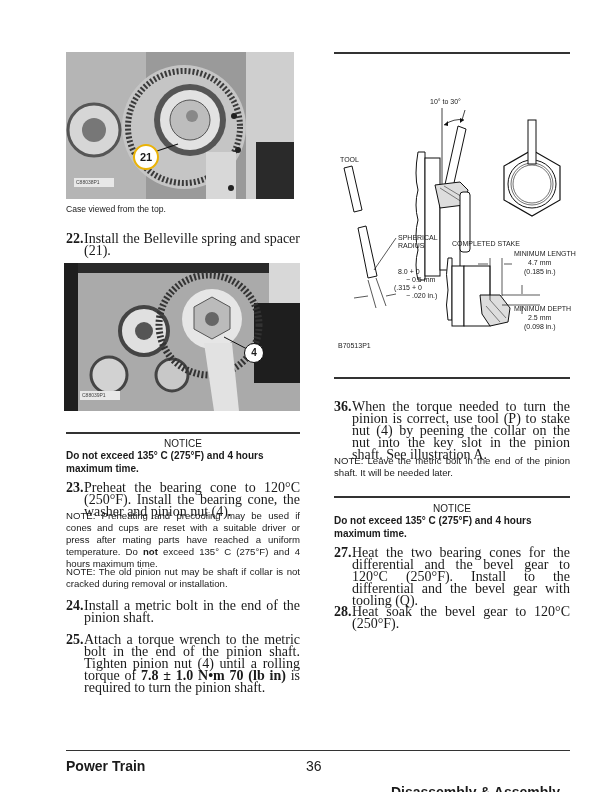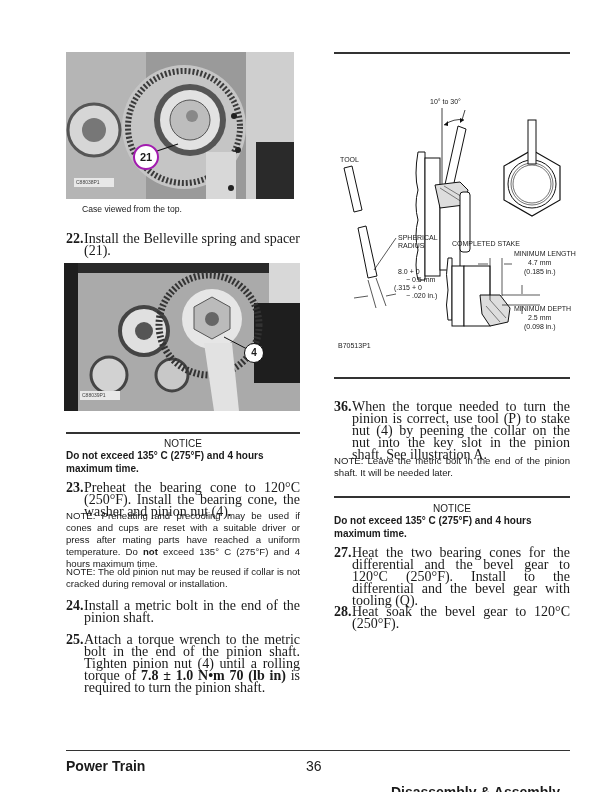--- a/index.html
+++ b/index.html
@@ -1,21 +1,21 @@
 <!DOCTYPE html>
 <html><head>
 <meta charset="utf-8">
 <style>
   html, body { margin: 0; padding: 0; background: #ffffff; }
   body { width: 612px; height: 792px; position: relative; overflow: hidden;
          font-family: "Liberation Sans", sans-serif; color: #1a1a1a; font-size: 9.6px; line-height: 1.22; }
   .abs { position: absolute; }
   .photo { position: absolute; background: #8a8a8a; overflow: hidden; }
   .photo svg { display: block; }
-  .caption { font-size: 8.6px; margin-left: 16px; }
+  .caption { font-size: 8.6px; }
   .step { position: absolute; font-size: 14px; line-height: 12px; font-family: Liberation Serif, serif; }
   .step .num { font-weight: bold; display: inline-block; width: 18px; }
   .step .body { display: block; padding-left: 18px; margin-top: -12px; text-align: justify; }
   .note { position: absolute; font-size: 9.6px; line-height: 12px; text-align: justify; }
   .notice-rule { position: absolute; height: 1.5px; background: #333; }
   .notice-title { position: absolute; text-align: center; font-size: 10px; }
   .notice-text { position: absolute; font-weight: bold; font-size: 10px; line-height: 12.5px; }
   b { font-weight: bold; }
   .footer { position: absolute; top: 758px; font-size: 14px; }
   .diagram-label { font-family: "Liberation Sans", sans-serif; font-size: 7px; fill: #1a1a1a; }
@@ -37,21 +37,21 @@
     <circle cx="124" cy="68" r="30" fill="#e2e2e2"></circle>
     <circle cx="124" cy="68" r="20" fill="#bdbdbd" stroke="#555"></circle>
     <circle cx="126" cy="64" r="6" fill="#888"></circle>
     <rect x="140" y="100" width="30" height="47" fill="#d8d8d8"></rect>
     <circle cx="168" cy="64" r="3" fill="#222"></circle>
     <circle cx="172" cy="98" r="3" fill="#222"></circle>
     <circle cx="165" cy="136" r="3" fill="#222"></circle>
     <line x1="82" y1="102" x2="112" y2="92" stroke="#111" stroke-width="1.2"></line>
     <rect x="8" y="126" width="40" height="9" fill="#e8e8e8"></rect>
   </svg>
-  <div class="abs" style="left:67px; top:92px; width:22px; height:22px; border-radius:50%; background:#fff; border:2px solid #a21caf; text-align:center; line-height:22px; font-weight:bold; font-size:11px;">
+  <div class="abs" style="left:67px; top:92px; width:22px; height:22px; border-radius:50%; background:#fff; border:2px solid #eab308; text-align:center; line-height:22px; font-weight:bold; font-size:11px;">
     <span>21</span>
   </div>
   <div class="abs" style="left:10px; top:127px; font-size:5px; color:#444;">C88038P1</div>
 </div>
 <div class="abs caption" style="left:66px; top:204px;">Case viewed from the top.</div>
 
 <div class="step" style="left:66px; top:233px; width:234px;">
   <span class="num">22.</span>
   <span class="body">Install the Belleville spring and spacer (21).</span>
 </div>
@@ -88,21 +88,21 @@
 <div class="step" style="left:66px; top:482px; width:234px;">
   <span class="num">23.</span>
   <span class="body">Preheat the bearing cone to 120°C (250°F). Install the bearing cone, the washer and pinion nut (4).</span>
 </div>
 
 <div class="note" style="left:66px; top:510px; width:234px;">
   <span>NOTE:</span><span> Preheating and precooling may be used if cones and cups are reset with a suitable driver or press after mating parts have reached a uniform temperature. Do </span><b>not</b><span> exceed 135° C (275°F) and 4 hours maximum time.</span>
 </div>
 
 <div class="note" style="left:66px; top:566px; width:234px;">
-  <span>NOTE:</span><span> The old pinion nut may be reused if collar is not cracked during removal or installation.</span>
+  <span>NOTE:</span><span> The old pinion nut may be shaft if collar is not cracked during removal or installation.</span>
 </div>
 
 <div class="step" style="left:66px; top:600px; width:234px;">
   <span class="num">24.</span>
   <span class="body">Install a metric bolt in the end of the pinion shaft.</span>
 </div>
 
 <div class="step" style="left:66px; top:622px; width:234px;margin-top:12px;">
   <span class="num">25.</span>
   <span class="body"><span>Attach a torque wrench to the metric bolt in the end of the pinion shaft. Tighten pinion nut (4) until a rolling torque of </span><b>7.8 ± 1.0 N•m 70 (lb in)</b><span> is required to turn the pinion shaft.</span></span>

